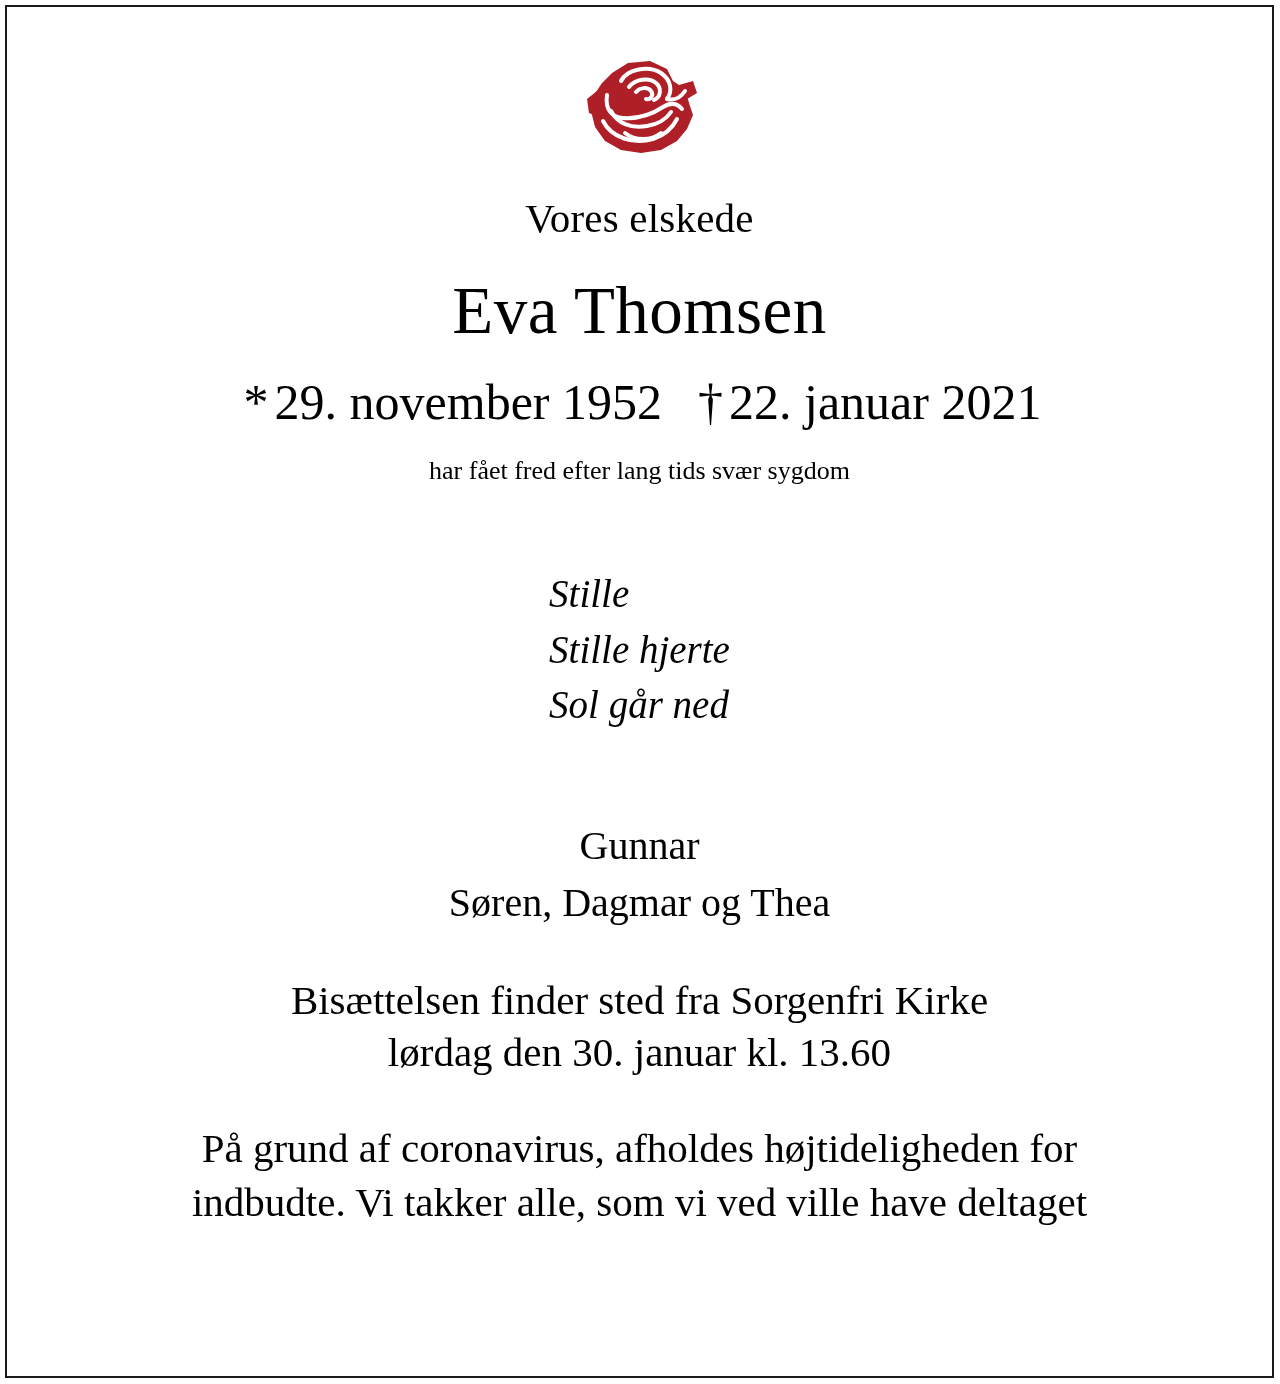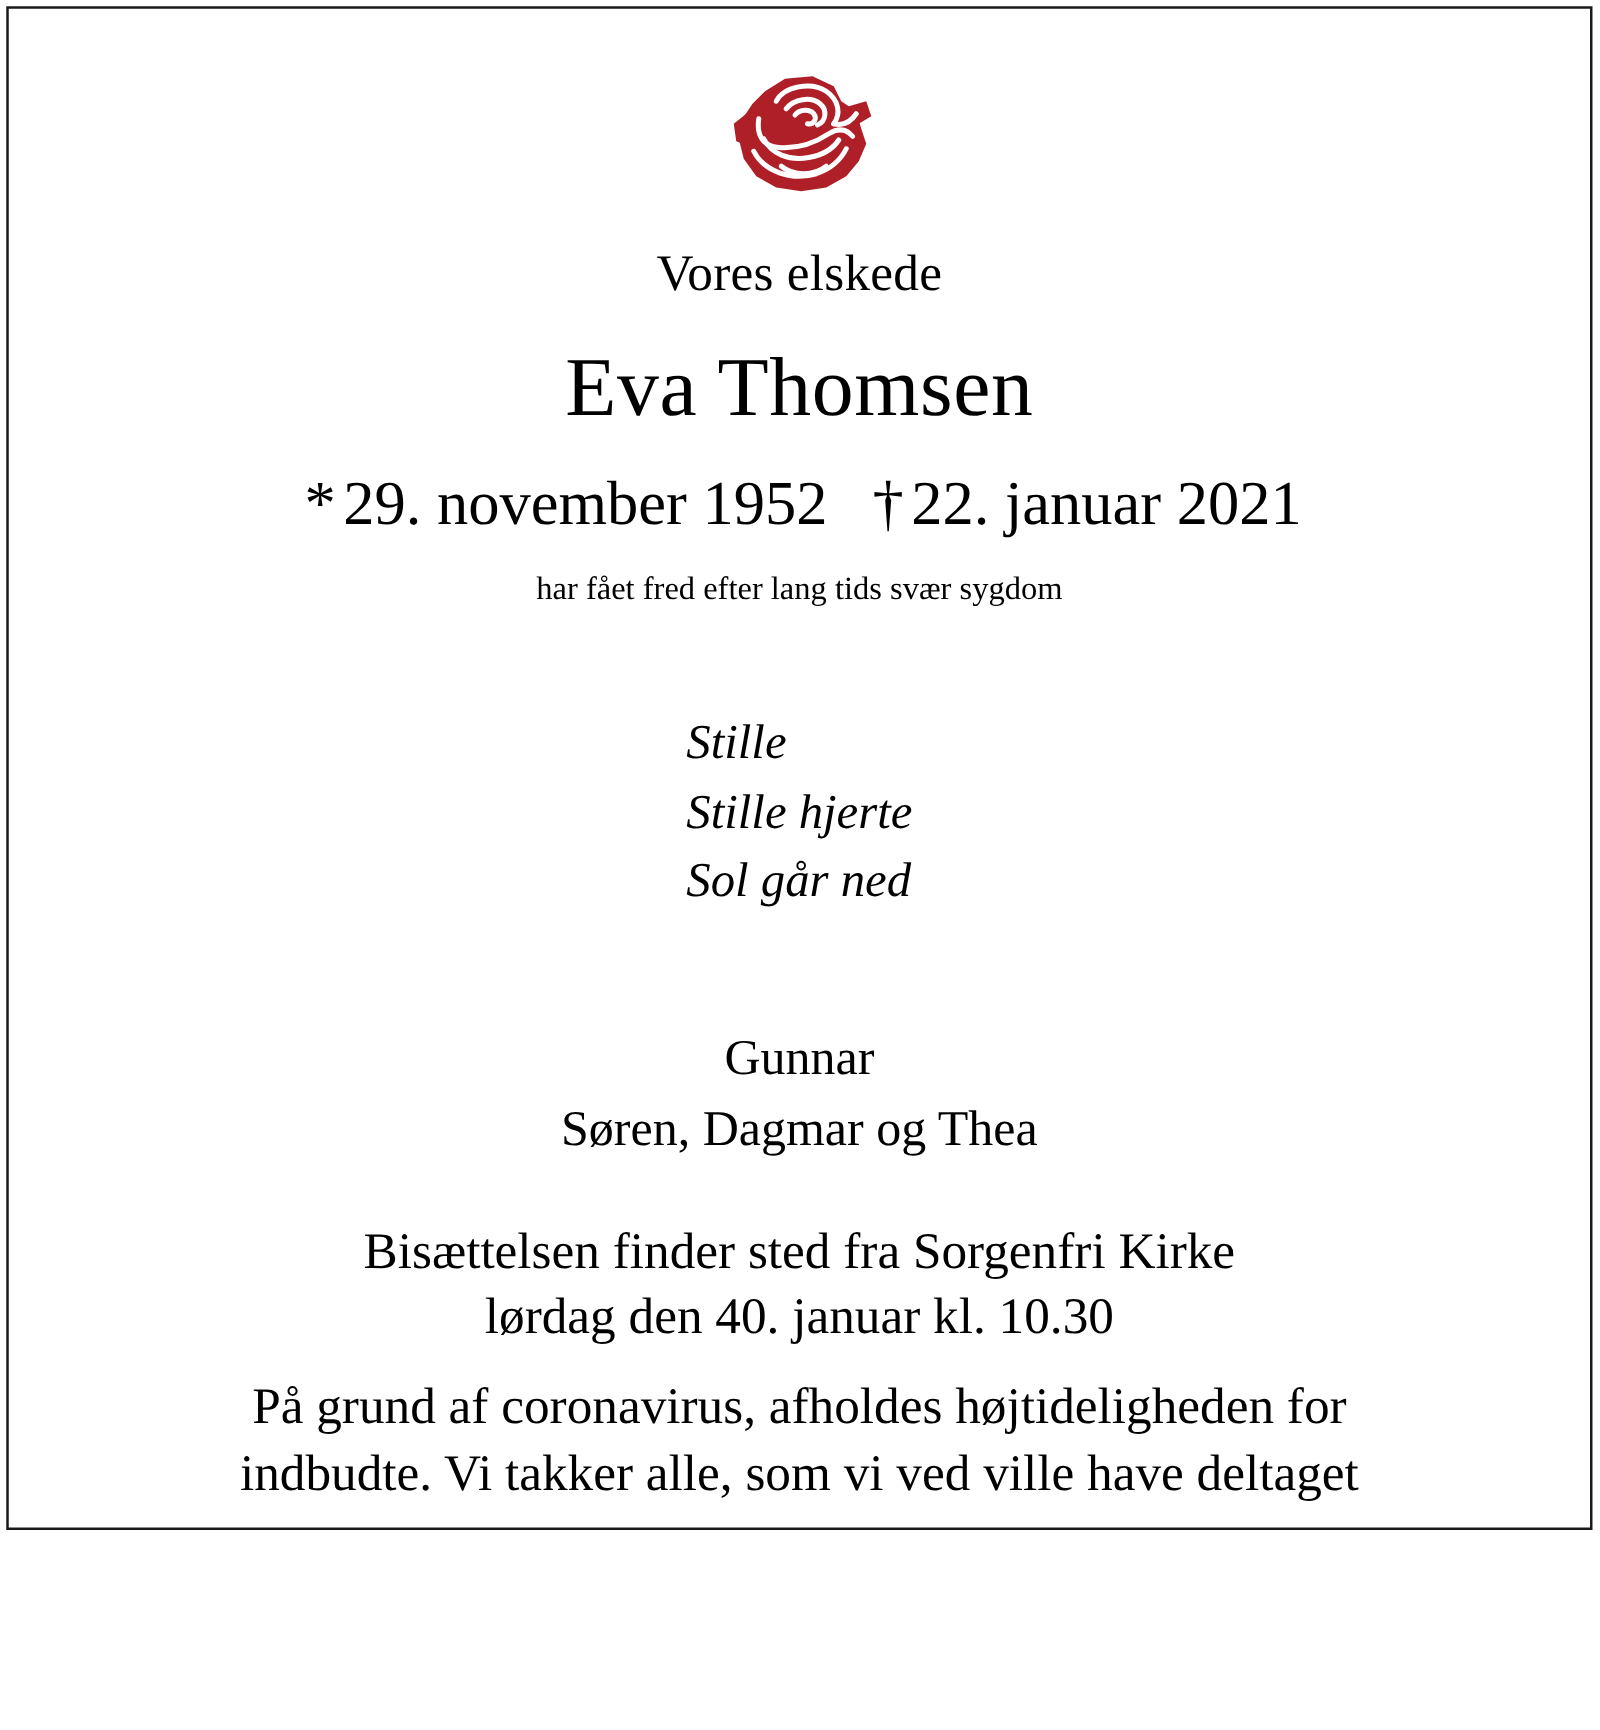--- a/index.html
+++ b/index.html
@@ -13,21 +13,21 @@
     font-family: "Liberation Serif", "DejaVu Serif", serif;
     color: #000000;
     overflow: hidden;
   }
 
   .notice-frame {
     position: absolute;
     left: 5px;
     top: 5px;
     width: 1269px;
-    height: 1219px;
+    height: 1373px;
     border: 2px solid #1a1a1a;
     box-sizing: border-box;
     background: #ffffff;
     display: flex;
     flex-direction: column;
     align-items: center;
   }
 
   .rose-emblem {
     margin-top: 48px;
@@ -93,21 +93,21 @@
   }
 
   .ceremony-block {
     margin-top: 42px;
     font-size: 41px;
     line-height: 1.28;
     text-align: center;
   }
 
   .covid-note {
-    margin-top: 18px;
+    margin-top: 42px;
     font-size: 41px;
     line-height: 1.32;
     text-align: center;
     width: 1190px;
   }
 </style>
 </head>
 <body>
 
 <div class="notice-frame">
@@ -148,21 +148,21 @@
     <div>Sol går ned</div>
   </div>
 
   <div class="survivors-block">
     <div>Gunnar</div>
     <div>Søren, Dagmar og Thea</div>
   </div>
 
   <div class="ceremony-block">
     <div>Bisættelsen finder sted fra Sorgenfri Kirke</div>
-    <div>lørdag den 40. januar kl. 10.30</div>
+    <div>lørdag den 30. januar kl. 13.60</div>
   </div>
 
   <div class="covid-note">
     <div>På grund af coronavirus, afholdes højtideligheden for</div>
     <div>indbudte. Vi takker alle, som vi ved ville have deltaget</div>
   </div>
 
 </div>
 
 </body></html>

